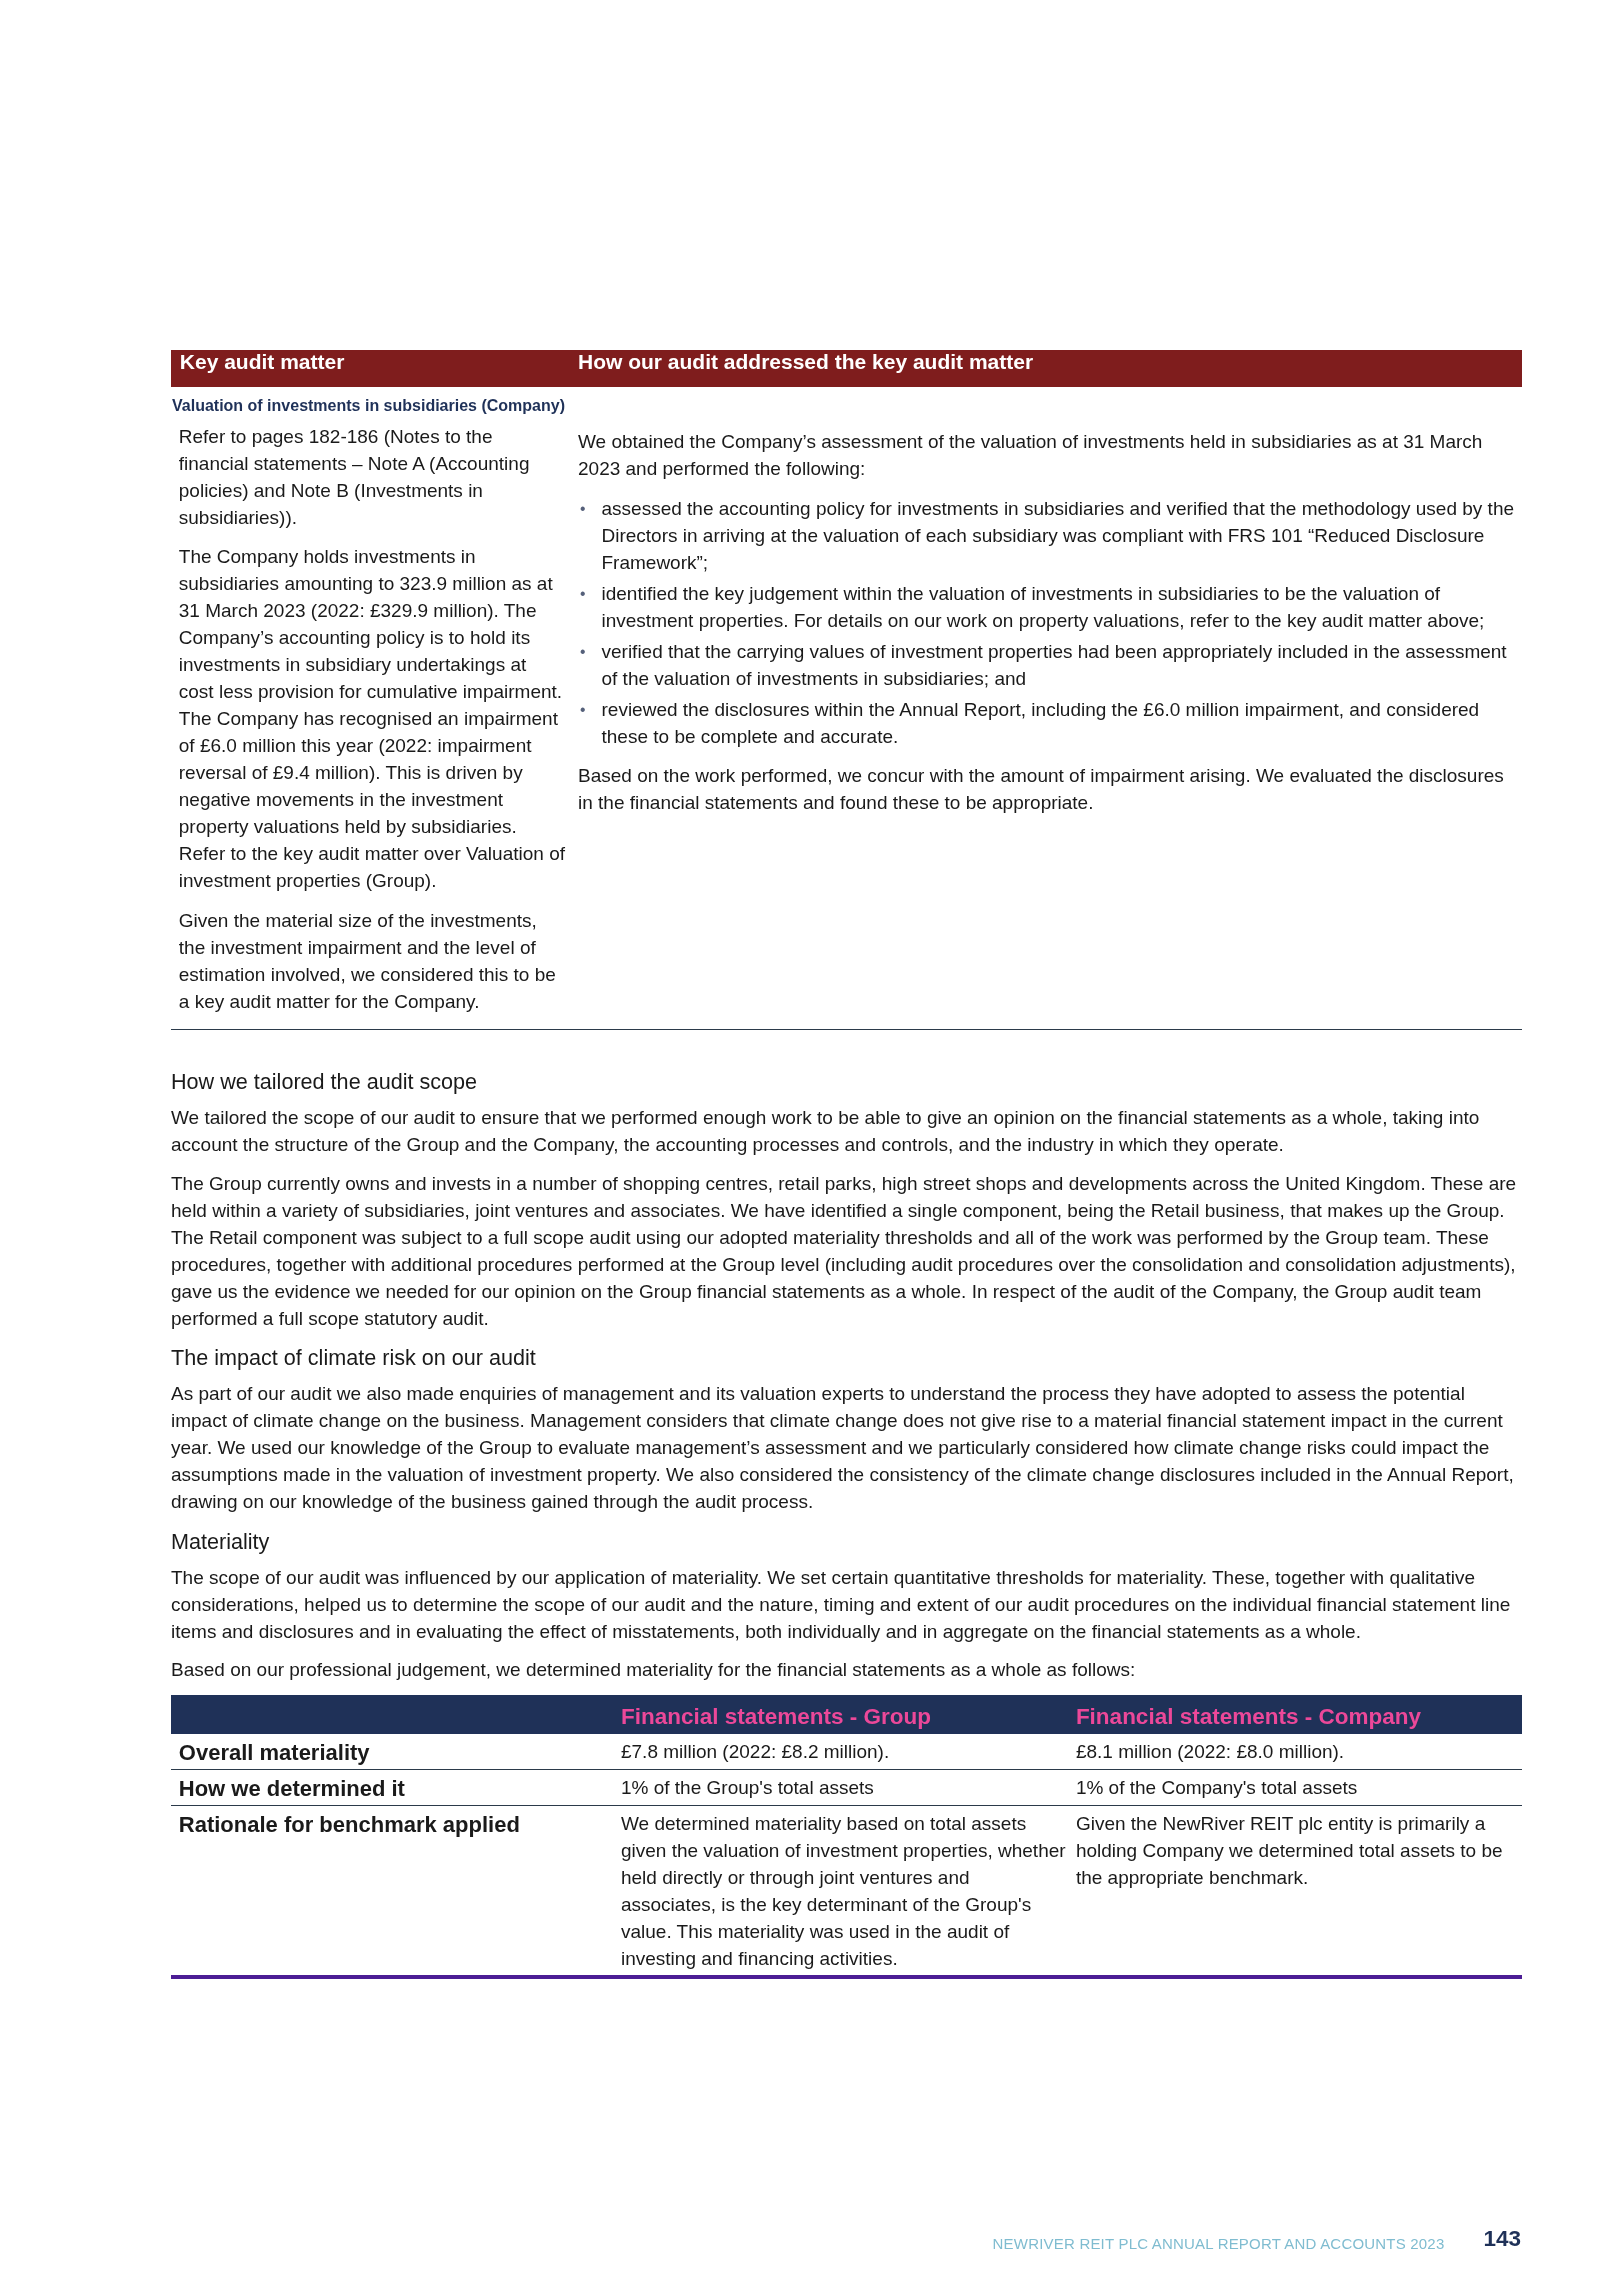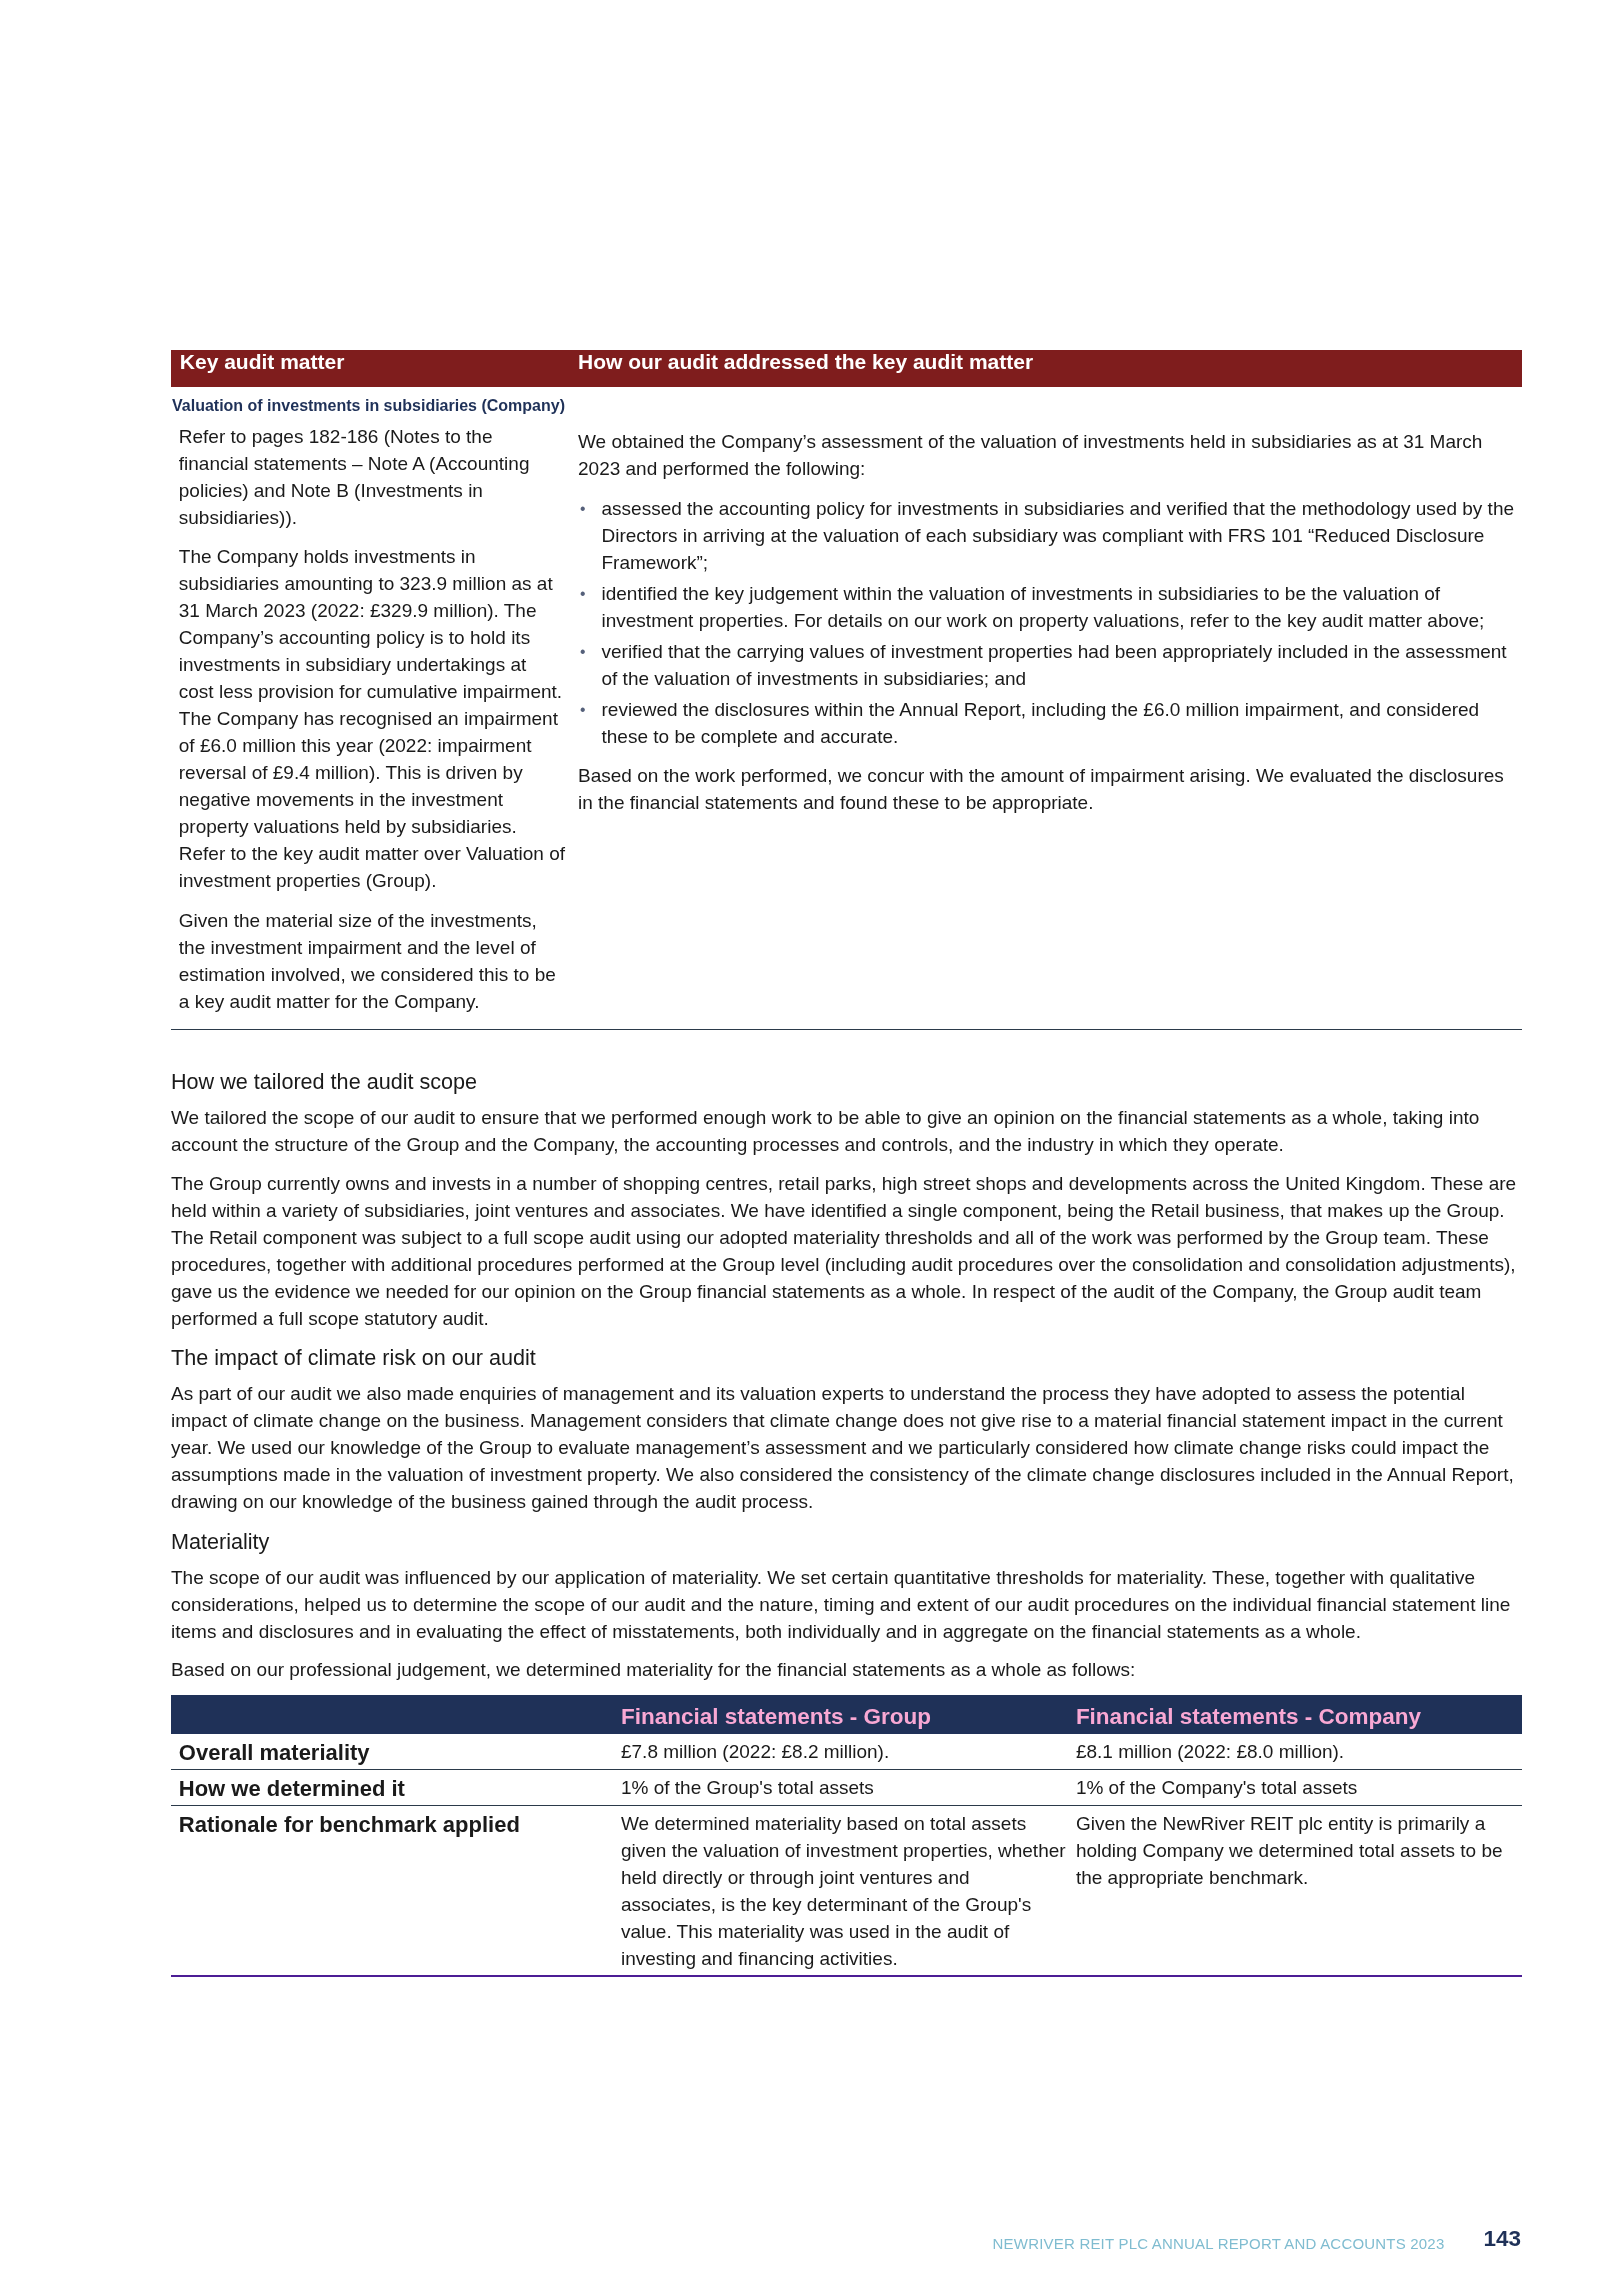--- a/index.html
+++ b/index.html
@@ -31,27 +31,27 @@
     h2.section {
       font-size: 21.6px; font-weight: normal; color: #1a1a1a; margin: 0 0 8.8px 0;
     }
     .section-block { margin-top: 39px; }
     .section-block.tight { margin-top: 13.7px; }
     .section-block .p { margin-bottom: 11.8px; }
 
     
     table.mat { width: 1351px; border-collapse: collapse; margin-top: 5.9px; }
     table.mat th {
-      background: #1f3158; color: #f9a8d4; text-align: left; font-size: 22.5px;
+      background: #1f3158; color: #ec4899; text-align: left; font-size: 22.5px;
       font-weight: bold; height: 35px; padding: 3.9px 0 0 0; vertical-align: middle;
     }
     table.mat td { font-size: 19px; line-height: 27px; vertical-align: top; padding: 3.9px 0 2px 0; }
     table.mat td.rowlabel { font-weight: bold; font-size: 22px; padding-left: 7.8px; line-height: 29px; }
     table.mat tr.r1 td, table.mat tr.r2 td { border-bottom: 1.5px solid #2b3a4a; }
-    table.mat tr.r3 td { border-bottom: 2px solid #4c1d95; padding-bottom: 2.9px; }
+    table.mat tr.r3 td { border-bottom: 4px solid #4c1d95; padding-bottom: 2.9px; }
     table.mat .c1 { width: 448px; }
     table.mat .c2 { width: 451px; padding-right: 9.8px; }
     table.mat .c3 { width: 452px; }
     table.mat th.c2, table.mat th.c3 { padding-left: 0; }
 
     .footer {
       position: absolute; left: 980px; top: 2214px; width: 541px;
       display: flex; justify-content: flex-end; align-items: flex-end; margin-top: 12px;
     }
     .footer .brand { color: #7fbcd0; font-size: 15px; letter-spacing: 0.2px; margin-right: 39px; }

